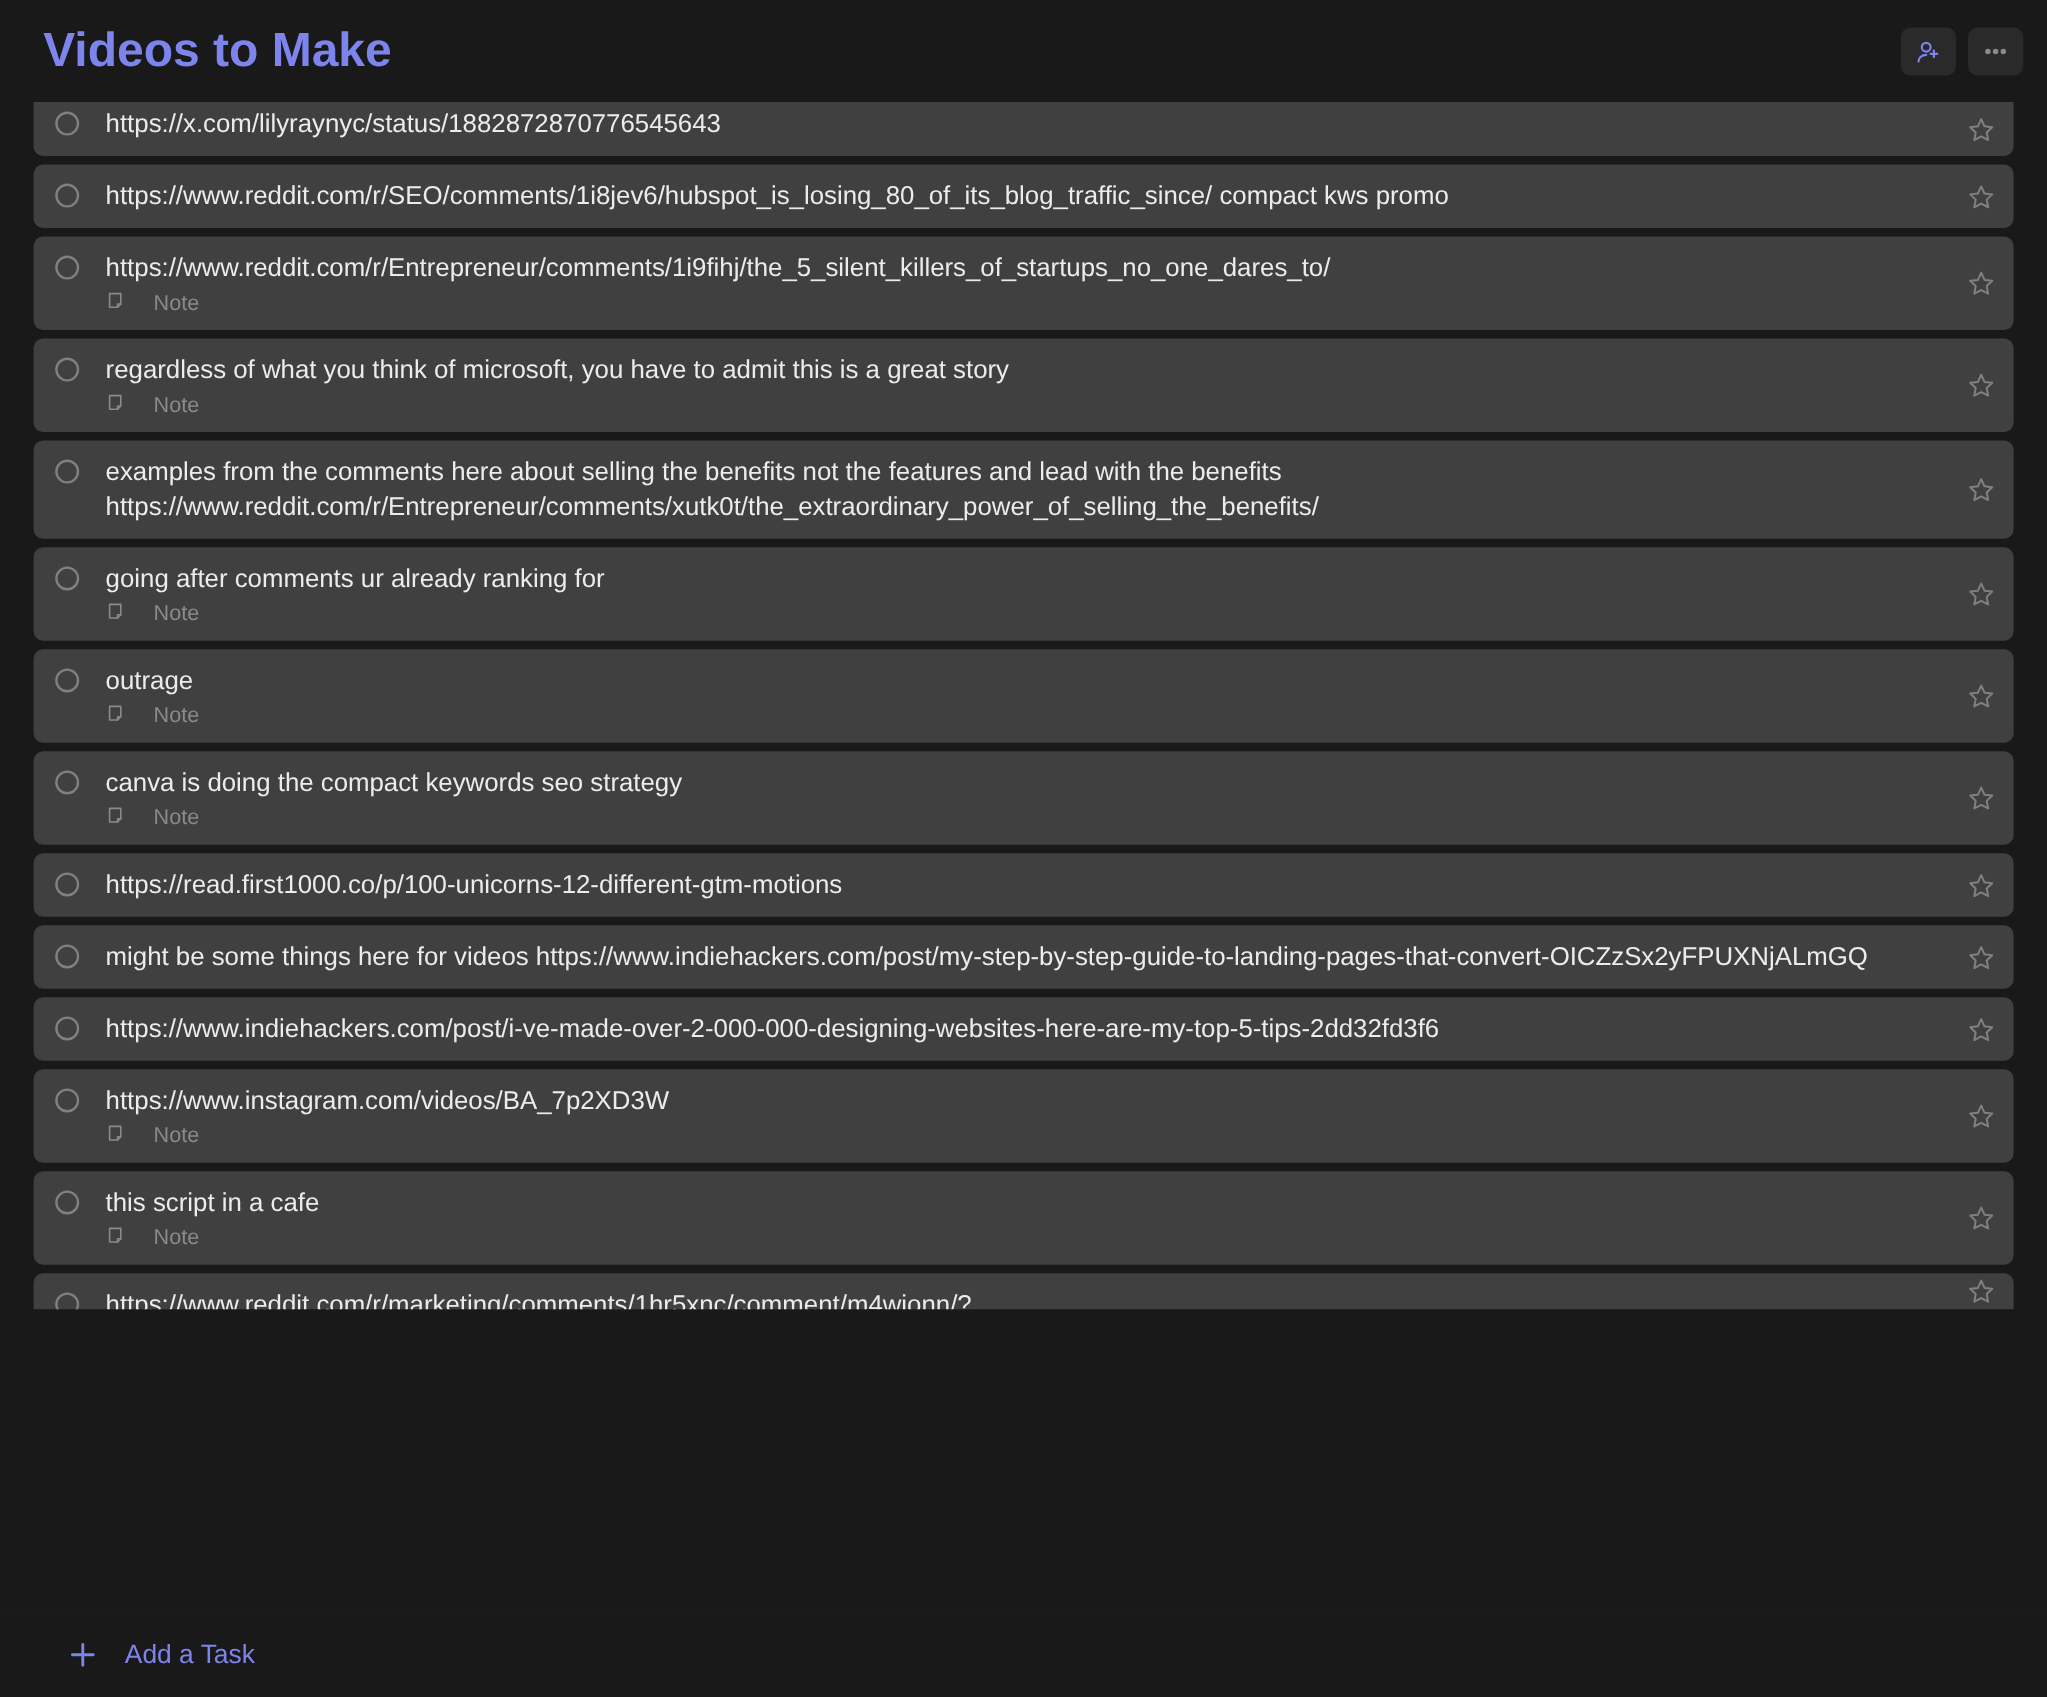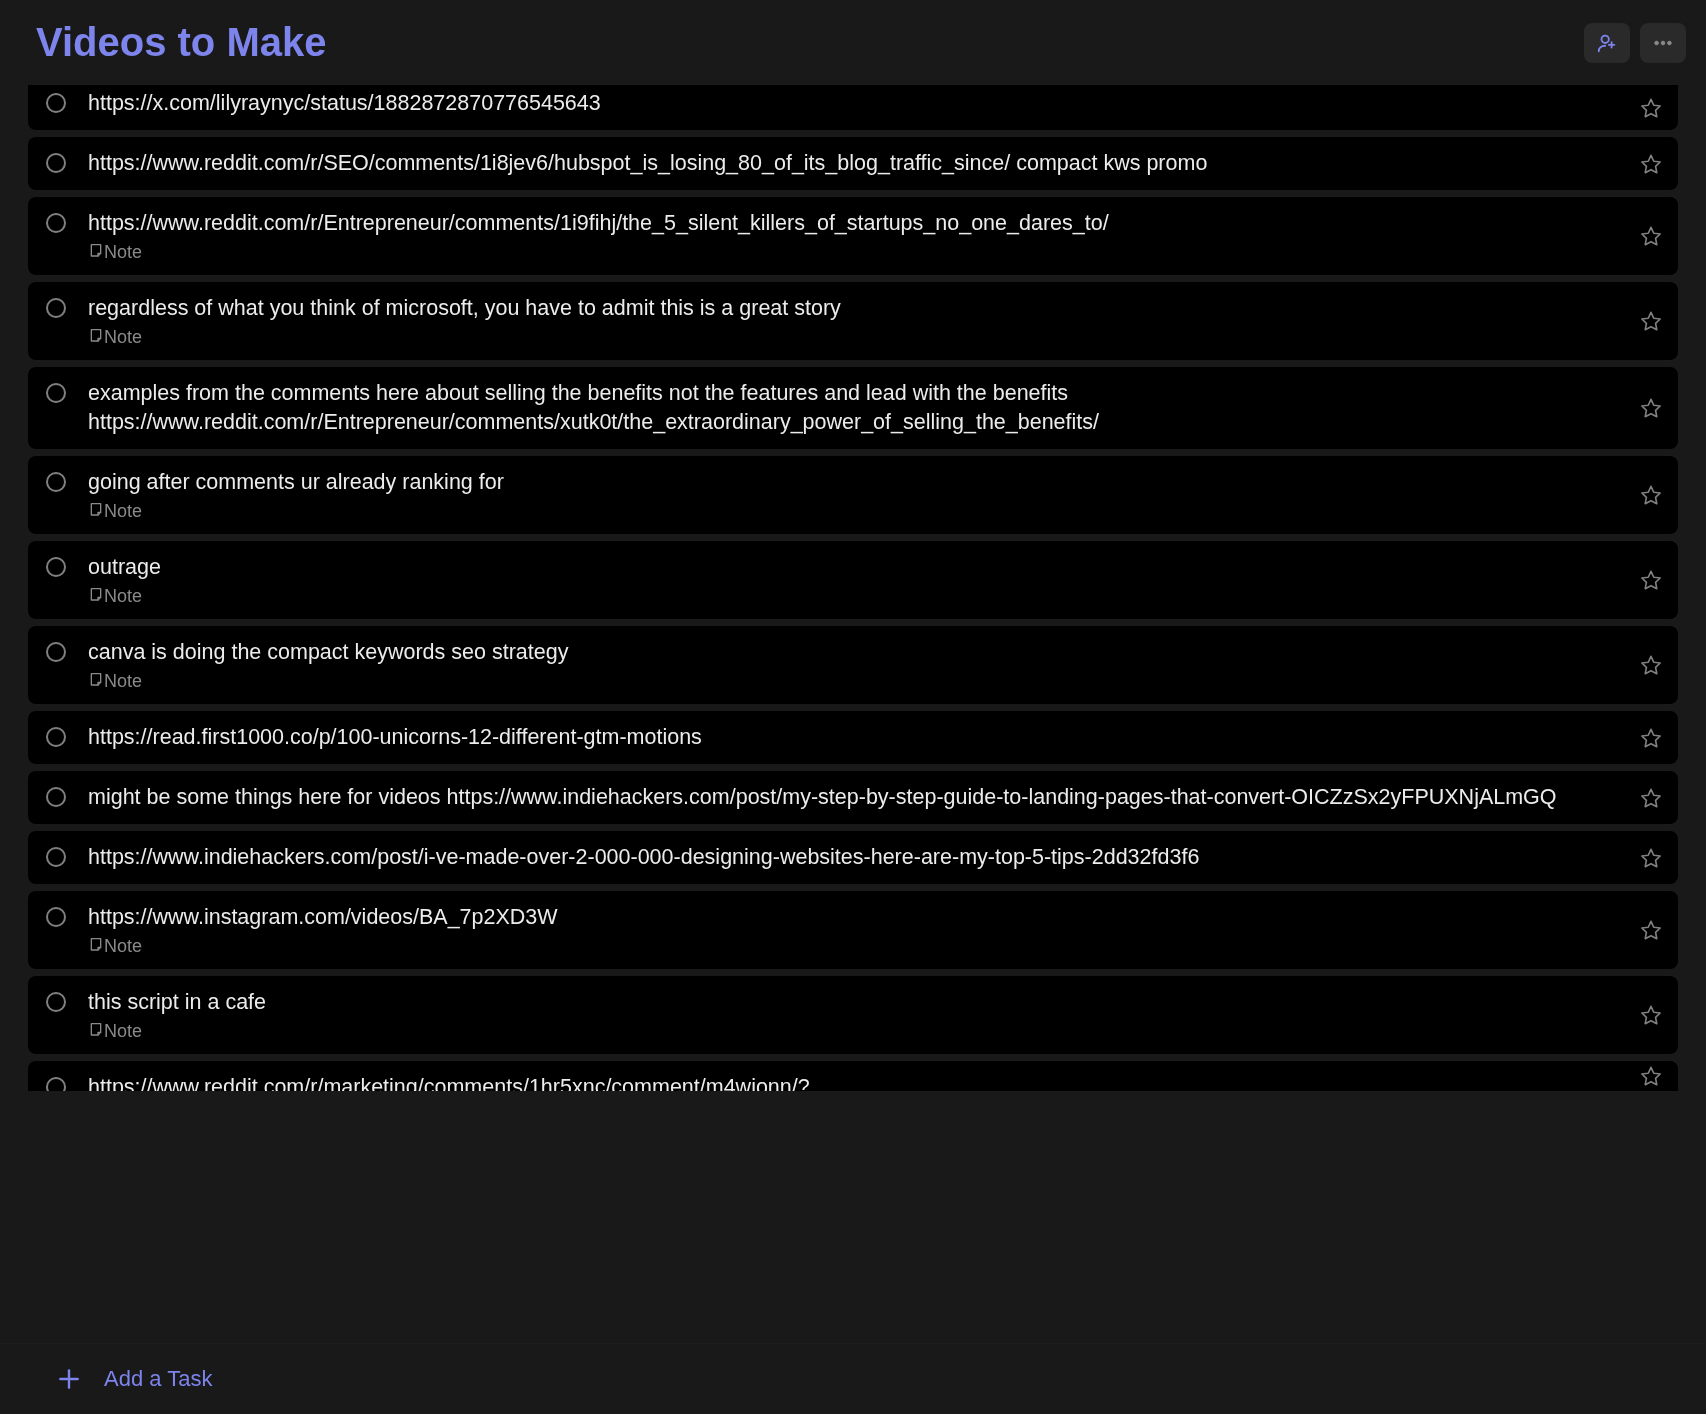--- a/index.html
+++ b/index.html
@@ -47,21 +47,21 @@
     cursor: pointer;
   }
   .icon-btn.highlight svg { stroke: #7d84ec; fill:none; }
   .icon-btn.plain svg { stroke: #8a8a8a; }
   .task-scroll {
     flex: 1;
     overflow-y: hidden;
     padding: 0 28px;
   }
   .task-card {
-    background: #000000;
+    background: #404040;
     border-radius: 8px;
     margin-bottom: 7px;
     padding: 12px 18px 12px 18px;
     display: flex;
     align-items: flex-start;
     gap: 22px;
     position: relative;
   }
   .task-checkbox {
     flex: 0 0 auto;
@@ -83,21 +83,21 @@
   .task-text {
     font-size: 21.5px;
     line-height: 1.35;
     color: #ececec;
     word-wrap: break-word;
     overflow-wrap: break-word;
   }
   .task-note {
     display: flex;
     align-items: flex-end;
-    gap: 0;
+    gap: 24px;
     color: #8a8a8a;
     font-size: 18px;
   }
   .task-note svg {
     stroke: #8a8a8a;
   }
   .task-star {
     position: absolute;
     right: 16px;
     top: 50%;

